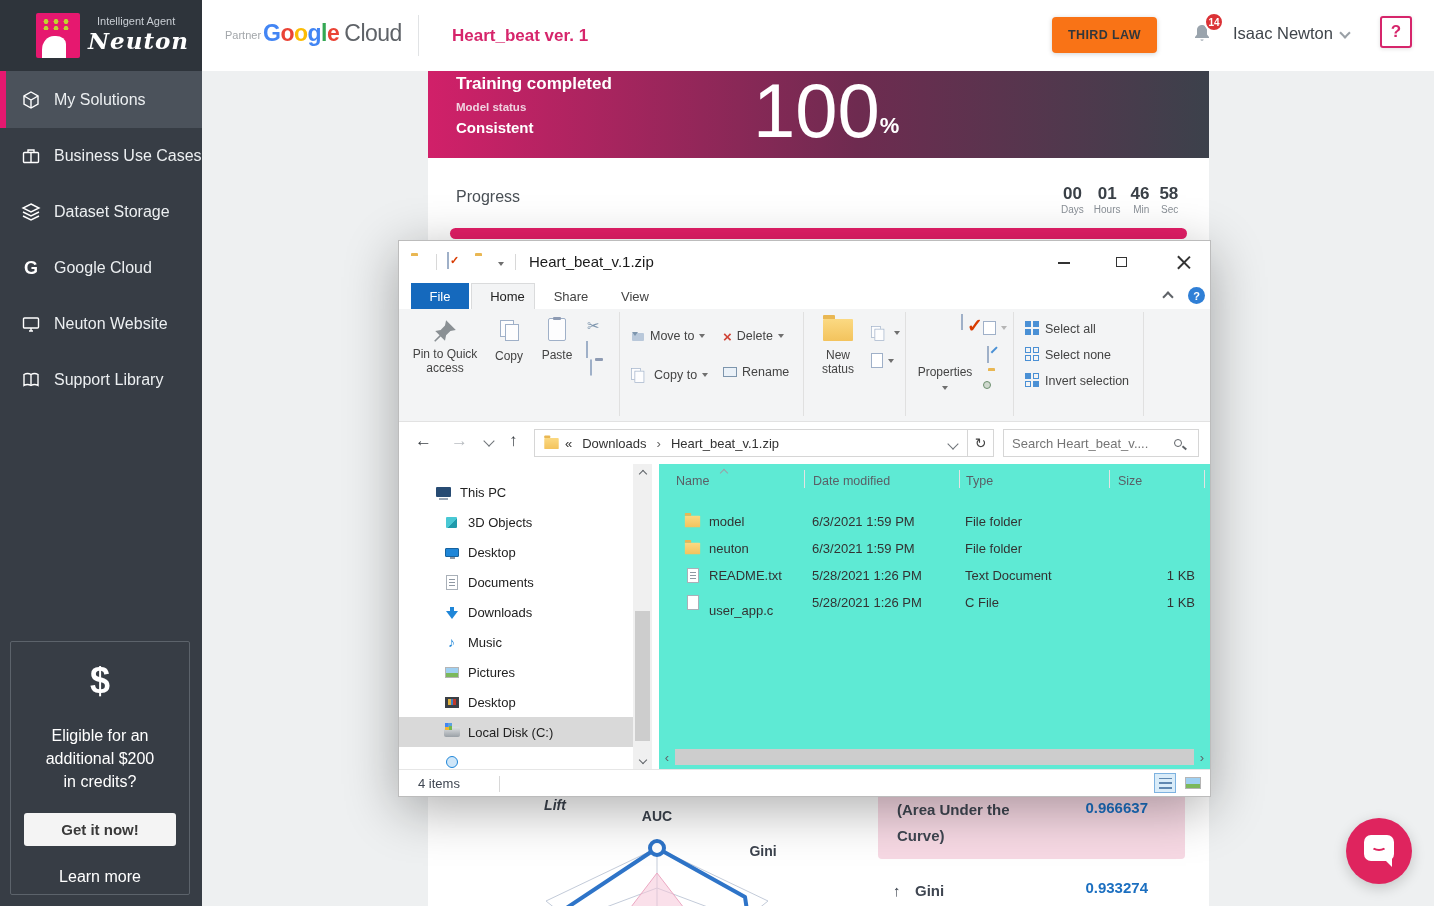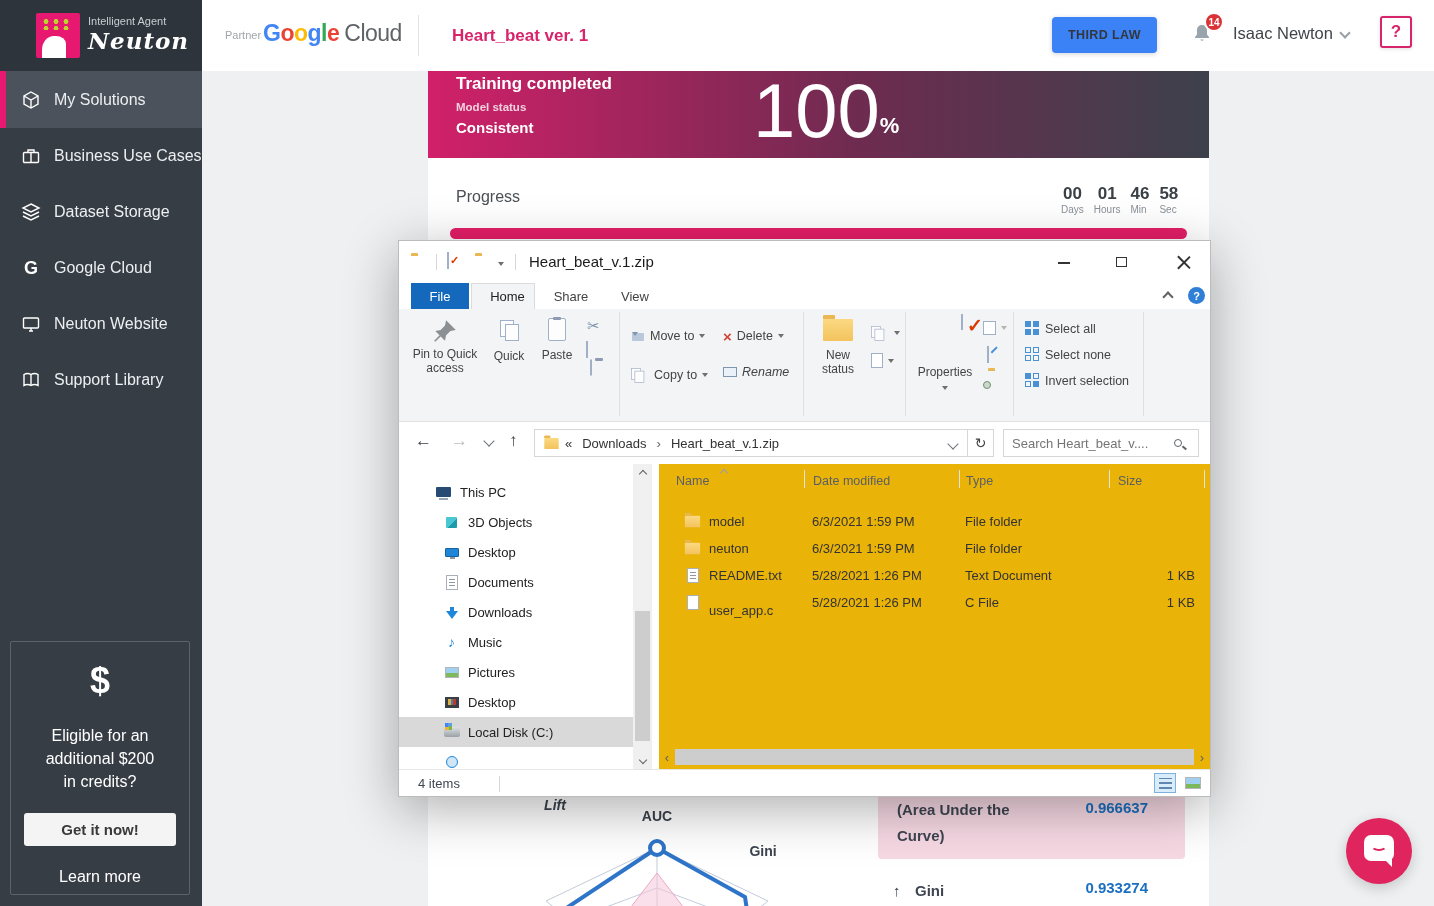--- a/index.html
+++ b/index.html
@@ -9,60 +9,60 @@
 
   
   #sidebar { left:0; top:0; width:202px; height:906px; background:#373d45; z-index:2; }
   #logo-strip { left:0; top:0; width:202px; height:71px; background:#2e343b; }
   .logo-mark { left:36px; top:13px; width:44px; height:45px; background:#e6186f; border-radius:2px; overflow:hidden; }
   .logo-dots { position:absolute; left:5px; top:5px; width:30px; height:12px;
     background-image:radial-gradient(circle 2.5px, #c0d22f 2.4px, transparent 2.6px);
     background-size:10px 7px; }
   .logo-face { position:absolute; left:6px; bottom:-4px; width:24px; height:26px; background:#fff;
     border-radius:12px 10px 0 0 / 14px 8px 0 0; }
-  .logo-tagline { color:#c9ced4; font-size:11px; }
+  .logo-tagline { color:#c9ced4; font-size:11px;margin-left:9px; }
   .logo-name { color:#fff; font-family:"DejaVu Serif", serif; font-style:italic; font-weight:bold; font-size:23px; letter-spacing:1px; }
   .side-item { left:0; width:202px; height:56px; display:flex; align-items:center; color:#eceff1; font-size:16px; cursor:pointer; }
   .side-item .ic { width:22px; margin-left:20px; margin-right:12px; display:flex; justify-content:center; }
   .side-item.active { background:#4b525b; border-left:6px solid #e6186f; }
   .side-item.active .ic { margin-left:14px; }
   #promo { left:10px; top:641px; width:180px; height:254px; border:1px solid #5c636b; border-radius:2px; color:#fff; text-align:center; }
   #promo .dollar { font-size:36px; font-weight:bold; margin-top:18px; }
   #promo .ptext { font-size:16px; line-height:23px; margin-top:22px; }
   #promo .pbtn { margin:20px auto 0; width:152px; height:33px; background:#f4f4f4; color:#3a3a3a; font-weight:bold; font-size:15px;
     border:none; border-radius:3px; line-height:33px; cursor:pointer; }
   #promo .plink { display:block; margin-top:22px; font-size:16px; color:#fff; text-decoration:none; }
 
   
   #topbar { left:202px; top:0; width:1232px; height:71px; background:#fff; z-index:1; }
   .partner-label { color:#a2a6aa; font-size:11px; }
   .glogo { font-size:23px; font-weight:600; letter-spacing:-.5px; }
   .glogo .gc { color:#5f6368; font-weight:500; margin-left:5px; }
   .vdivider { width:1px; background:#e1e3e5; }
   .page-title { color:#d6256b; font-size:17px; font-weight:600; }
-  .thirdlaw { background:#3b82f6; border:none; border-radius:4px; box-shadow:0 1px 5px rgba(0,0,0,.18); color:#33373b;
+  .thirdlaw { background:#f97316; border:none; border-radius:4px; box-shadow:0 1px 5px rgba(0,0,0,.18); color:#33373b;
     font-weight:bold; font-size:12.5px; letter-spacing:.4px; cursor:pointer; }
   .badge { background:#db3236; color:#fff; font-size:10px; font-weight:bold; border-radius:50%;
     width:20px; height:20px; display:flex; align-items:center; justify-content:center; border:2px solid #fff; }
   .username { color:#3f454b; font-size:16.5px; }
   .chev { display:inline-block; width:8px; height:8px; border-right:2px solid #9aa0a6; border-bottom:2px solid #9aa0a6; transform:rotate(45deg); }
   .helpbtn { background:#fff; border:2px solid #d6256b; border-radius:3px; color:#d6256b; font-weight:bold; font-size:17px;
     box-shadow:0 1px 4px rgba(0,0,0,.12); cursor:pointer; }
 
   
   #card { left:428px; top:71px; width:781px; height:835px; background:#fff; z-index:1; }
   #banner { left:0; top:0; width:781px; height:87px; background:linear-gradient(90deg,#d12069 0%,#6e2b50 55%,#3c414b 100%); color:#fff; }
   .bn-title { font-size:17px; font-weight:bold; }
   .bn-sub { font-size:11.5px; font-weight:600; color:#f0d3e0; }
   .bn-status { font-size:15px; font-weight:bold; }
   .bn-pct { font-size:76px; font-weight:400; line-height:76px; }
   .bn-pctsym { font-size:22px; font-weight:bold; }
   .progress-label { color:#4a5056; font-size:16px; }
   .timer-num { color:#3a4047; font-size:17px; font-weight:bold; text-align:center; }
-  .timer-unit { color:#8a9097; font-size:10px; text-align:left; }
+  .timer-unit { color:#8a9097; font-size:10px; text-align:right; }
   #pbar { left:22px; top:157px; width:737px; height:11px; background:#e51e68; border-radius:6px; }
 
   
   .metric-hl { left:450px; top:720px; width:307px; height:68px; background:#f7d9e4; border-radius:4px; }
   .metric-label { color:#3f4651; font-size:15px; font-weight:600; line-height:26px; }
   .metric-value { color:#1b6fc0; font-size:15px; font-weight:bold; }
   .radar-label { color:#3b424d; font-size:14px; font-weight:bold; text-align:center; }
 
   
   #explorer { left:398px; top:240px; width:813px; height:557px; background:#fff; border:1px solid #bcbcbc;
@@ -349,21 +349,21 @@
   <div class="ribbon abs">
     
     <div class="bigbtn abs" style="left:8px;top:9px;width:76px;">
       <svg width="26" height="26" viewBox="0 0 24 24">
           <path d="M13 2l9 9-5 1-4 4-1 5-4-4-5 5-1-1 5-5-4-4 5-1 4-4z" fill="#8a9094"></path>
         </svg>
       <div>Pin to Quick access</div>
     </div>
     <div class="bigbtn abs" style="left:88px;top:11px;width:44px;">
       <span class="i-copy" style="display:inline-block"></span>
-      <div style="margin-top:6px">Quick</div>
+      <div style="margin-top:6px">Copy</div>
     </div>
     <div class="bigbtn abs" style="left:136px;top:9px;width:44px;">
       <span class="i-paste" style="display:inline-block"></span>
       <div style="margin-top:4px">Paste</div>
     </div>
     <span class="abs" style="left:188px;top:8px;color:#7d95ad;font-size:15px;">✂</span>
     <span class="i-doc i-lines abs" style="left:187px;top:33px;width:16px;height:11px;"></span>
     <span class="i-paste abs" style="left:189px;top:51px;width:13px;height:16px;"></span>
     <div class="rgroup-label abs" style="left:4px;width:214px;">Clipboard</div>
     <div class="rgsep abs" style="left:220px;top:3px;"></div>
@@ -381,21 +381,21 @@
       <span class="i-copy" style="transform:scale(.7);transform-origin:left center;"></span>
       <span>Copy to</span>
         <span class="dd"></span>
     </div>
     <div class="smallbtn abs" style="left:324px;top:20px;">
 
       <span class="redx">×</span>
       <span>Delete</span>
         <span class="dd"></span>
     </div>
-    <div class="smallbtn abs" style="left:324px;top:56px;font-style:italic;">
+    <div class="smallbtn abs" style="left:324px;top:56px;">
       <span style="width:14px;height:10px;border:1px solid #7d95ad;background:#eaf1f8;display:inline-block;"></span>
       <span>Rename</span>
     </div>
     <div class="rgroup-label abs" style="left:222px;width:182px;">Organize</div>
     <div class="rgsep abs" style="left:404px;top:3px;"></div>
 
     
     <div class="bigbtn abs" style="left:412px;top:10px;width:54px;">
       <span class="i-folder big" style="display:inline-block"></span>
       <div style="margin-top:4px"><span>New</span><br><span>status</span></div>
@@ -539,21 +539,21 @@
         </span>
     </div>
   </div>
 
   <div class="scroll-v abs" style="left:234px;top:223px;width:19px;height:305px;">
     <div class="sarrow abs" style="left:0;top:4px;width:19px;"><span class="chev" style="transform:rotate(-135deg);width:6px;height:6px;border-width:1.5px;border-color:#5f6368;"></span></div>
     <div class="sthumb abs" style="left:2px;top:147px;width:15px;height:130px;"></div>
     <div class="sarrow abs" style="left:0;bottom:4px;width:19px;"><span class="chev" style="transform:rotate(45deg);width:6px;height:6px;border-width:1.5px;border-color:#5f6368;"></span></div>
   </div>
 
-  <div class="abs" style="left:260px;top:223px;width:551px;height:305px;background:#eab308;">
+  <div class="abs" style="left:260px;top:223px;width:551px;height:305px;background:#5eead4;">
 
     <div class="hdr abs" style="left:17px;top:10px;">Name</div>
     <span class="chev abs" style="left:62px;top:6px;transform:rotate(-135deg);border-width:1.5px;border-color:#9aa0a6;width:6px;height:6px;"></span>
     <div class="hdr abs" style="left:154px;top:10px;">Date modified</div>
     <div class="hdr abs" style="left:307px;top:10px;">Type</div>
     <div class="hdr abs" style="left:459px;top:10px;">Size</div>
     <div class="hsep abs" style="left:145px;top:6px;"></div>
     <div class="hsep abs" style="left:300px;top:6px;"></div>
     <div class="hsep abs" style="left:450px;top:6px;"></div>
     <div class="hsep abs" style="left:545px;top:6px;"></div>

